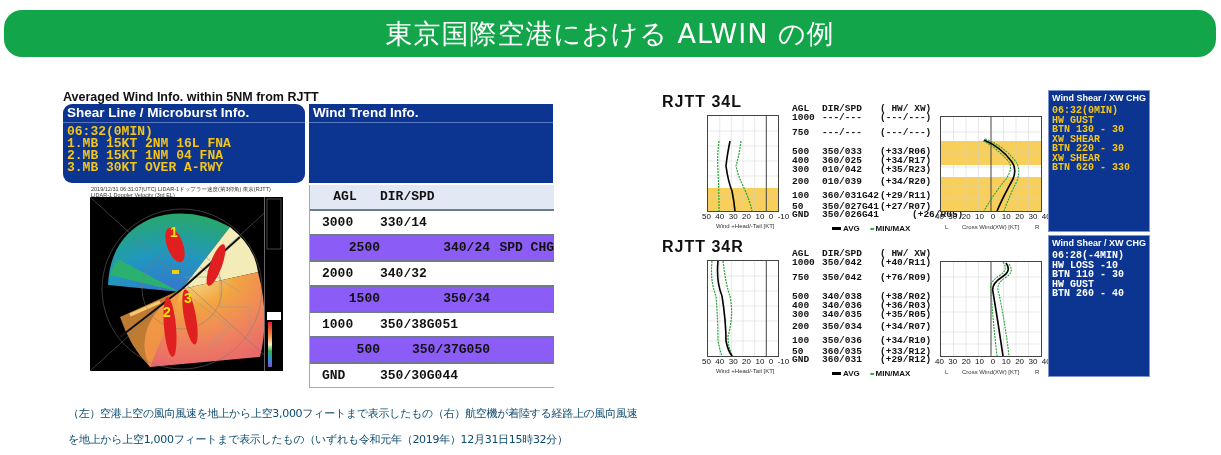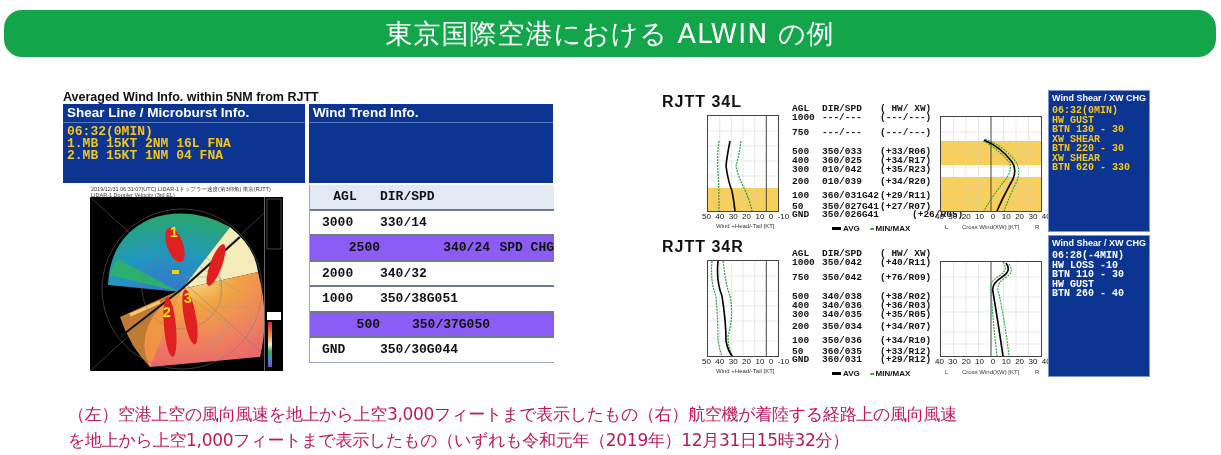--- a/index.html
+++ b/index.html
@@ -36,37 +36,38 @@
   .tbl { position:absolute; font-family:"Liberation Mono", monospace; font-weight:bold; font-size:9.5px; line-height:10px; }
   .tbl .r { position:absolute; white-space:pre; }
   .legend { position:absolute; font-size:8px; font-weight:bold; white-space:nowrap; }
   .legend .avg-sw { display:inline-block; width:9px; height:3px; background:#000; vertical-align:middle; margin-right:2px; }
   .legend .mm-sw { color:#29a33a; letter-spacing:-1px; margin-left:8px; margin-right:2px; }
   .ws-box { position:absolute; background:#0b3590; border:1px solid #7f95cc; }
   .ws-box .ws-hdr { color:#fff; font-size:9px; font-weight:bold; text-align:center; padding-top:2px; height:11px; }
   .ws-box .ws-body { font-family:"Liberation Mono", monospace; font-weight:bold; font-size:10px; line-height:9.5px; padding:2px 3px; }
   .ws-box .ws-body div { white-space:pre; }
 
-  .caption { position:absolute; left:68px; top:401px; font-size:17px; line-height:26px; color:#be185d; font-family:"DejaVu Sans", sans-serif; letter-spacing:-0.3px; }
+  .caption { position:absolute; left:68px; top:401px; font-size:11px; line-height:26px; color:#0c4a6e; font-family:"DejaVu Sans", sans-serif; letter-spacing:-0.3px; }
 </style>
 </head>
 <body>
 
 <div class="banner">
   <span>東京国際空港における ALWIN の例</span>
 </div>
 
 <div class="left-title">Averaged Wind Info. within 5NM from RJTT</div>
 
-<div class="bluebox" style="left:63px; top:104px; width:242px; height:79px;">
+<div class="bluebox" style="left:63px; top:104px; width:242px; height:79px;border-radius:9px;">
   <div class="hdr">Shear Line / Microburst Info.</div>
   <div class="ybody mono">
     <div>06:32(0MIN)</div>
     <div>1.MB 15KT 2NM 16L FNA</div>
     <div>2.MB 15KT 1NM 04 FNA</div>
+    <div>3.MB 30KT OVER A-RWY</div>
   </div>
 </div>
 
 <div class="bluebox" style="left:309px; top:104px; width:244px; height:79px;">
   <div class="hdr">Wind Trend Info.</div>
 </div>
 
 <div class="radar-cap">
   <div>2019/12/31 06:31:07(UTC) LIDAR-1ドップラー速度(第3仰角) 東京(RJTT)</div>
   <div>LIDAR-1 Doppler Velocity (3rd EL)</div>
@@ -144,20 +145,25 @@
   <div class="trend-row alt">
     <span class="c1">2500</span>
     <span class="c2">340/24</span>
     <span class="c3">SPD CHG</span>
   </div>
   <div class="trend-row">
     <span class="c1">2000</span>
     <span class="c2">340/32</span>
     <span class="c3"></span>
   </div>
+  <div class="trend-row alt">
+    <span class="c1">1500</span>
+    <span class="c2">350/34</span>
+    <span class="c3"></span>
+  </div>
   <div class="trend-row">
     <span class="c1">1000</span>
     <span class="c2">350/38G051</span>
     <span class="c3"></span>
   </div>
   <div class="trend-row alt">
     <span class="c1">500</span>
     <span class="c2">350/37G050</span>
     <span class="c3"></span>
   </div>

